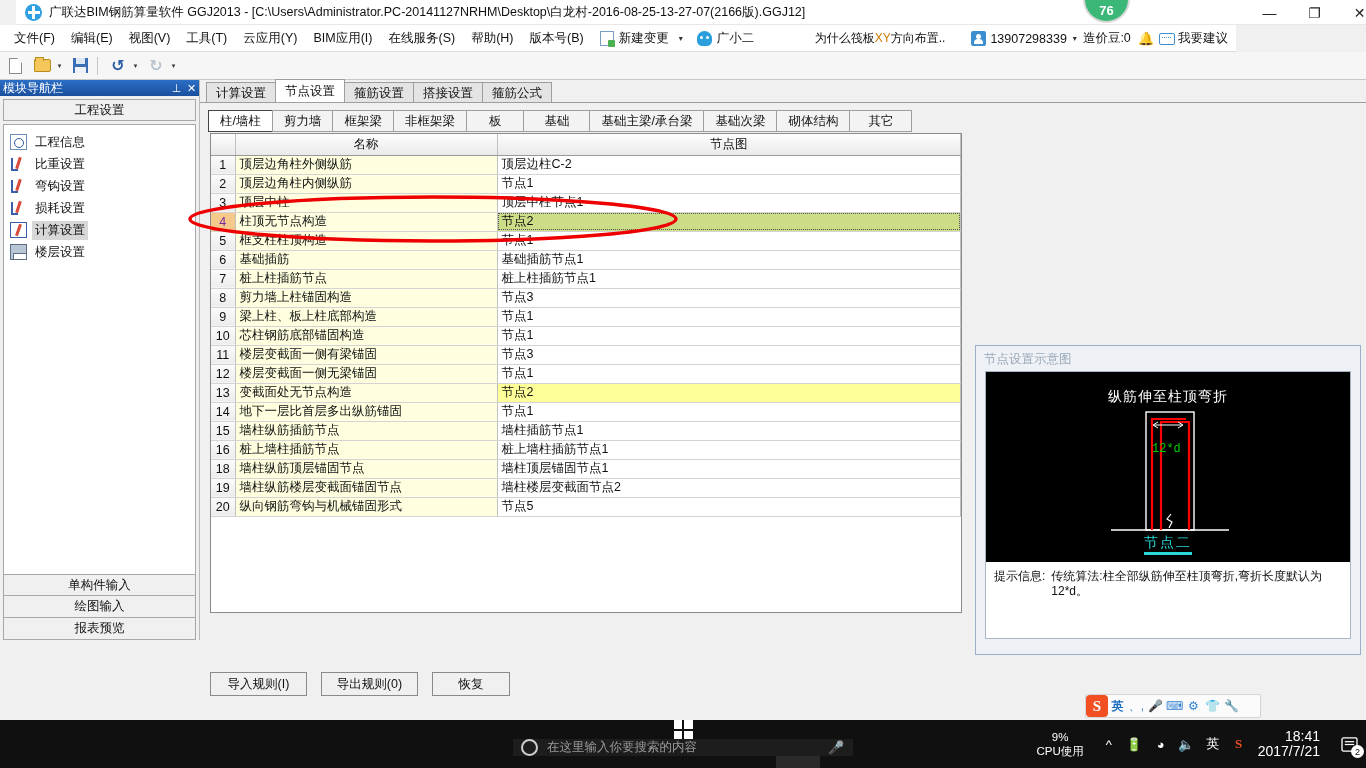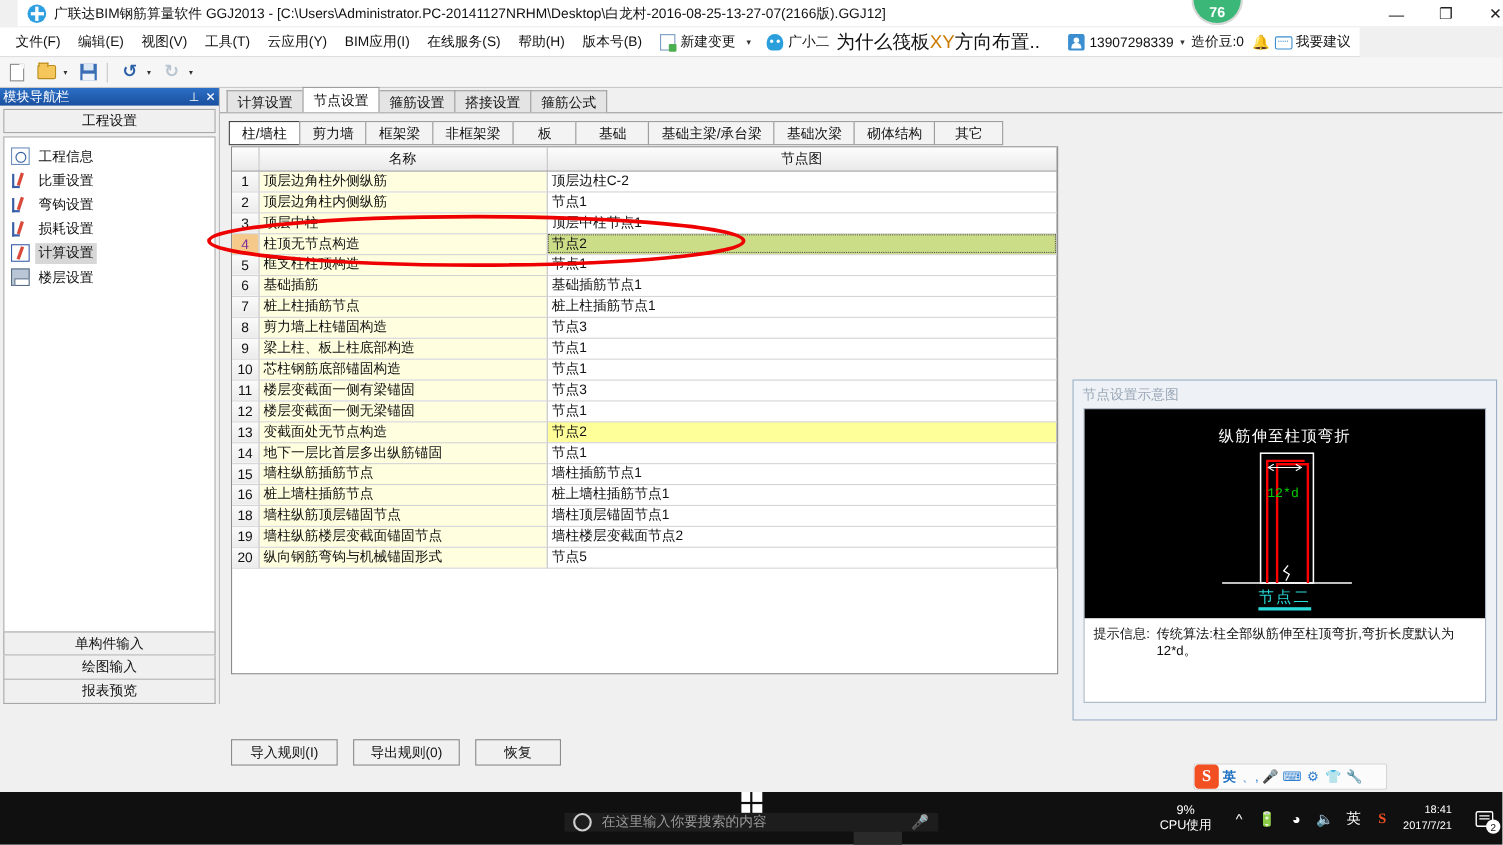--- a/index.html
+++ b/index.html
@@ -44,21 +44,21 @@
   }
   .menu-item { padding:0 8px; font-size:12.5px; color:#111; line-height:27px; white-space:nowrap;}
   .menu-sep { width:6px; }
   .mb-doc-icon { width:14px;height:15px;background:#fff;border:1px solid #7a9cc6;position:relative;margin-left:8px;margin-right:3px;}
   .mb-doc-icon::after{content:"";position:absolute;right:-2px;bottom:-2px;width:7px;height:7px;background:#4caf50;border-radius:1px;}
   .ghost-icon{width:15px;height:15px;border-radius:50% 50% 35% 35%;background:#2a9fdc;margin-left:8px;margin-right:3px;position:relative;flex:none;}
   .ghost-icon::before{content:"";position:absolute;left:3px;top:5px;width:3px;height:3px;border-radius:50%;background:#fff;}
   .ghost-icon::after{content:"";position:absolute;right:3px;top:5px;width:3px;height:3px;border-radius:50%;background:#fff;}
   .menubar-right { position:absolute; right:4px; top:0; height:27px; display:flex; align-items:center; }
   .mbr-text{font-size:12.5px;color:#111;margin-right:4px;white-space:nowrap;}
-  .promo-text{font-size:17px;color:#111;margin-right:26px;white-space:nowrap;margin-left:48px;}
+  .promo-text{font-size:12px;color:#111;margin-right:26px;white-space:nowrap;margin-left:48px;}
   .promo-xy{color:#cc7a00;}
   .usr-icon{width:15px;height:15px;background:#3b8ed0;border-radius:2px;margin-right:4px;position:relative;flex:none;}
   .usr-icon::before{content:"";position:absolute;left:5px;top:2.5px;width:5px;height:5px;border-radius:50%;background:#fff;}
   .usr-icon::after{content:"";position:absolute;left:3px;top:8px;width:9px;height:5px;border-radius:4px 4px 0 0;background:#fff;}
   .caret{font-size:8px;color:#333;margin:0 6px 0 2px;}
   .bell{color:#3b8ed0;font-size:13px;margin:0 4px;}
   .chat-icon{width:16px;height:12px;border:1.6px solid #3b8ed0;border-radius:2px;margin-right:3px;position:relative;flex:none;}
   .chat-icon::after{content:"";position:absolute;left:2px;top:3.5px;width:9px;height:1.6px;border-top:1.6px dotted #3b8ed0;}
 
   
@@ -187,21 +187,21 @@
   .search .circ{ width:17px;height:17px;border:2px solid #cfcfcf;border-radius:50%;margin-right:9px;flex:none; }
   .search .ph{ color:#9a9a9a;font-size:12.5px;flex:1;white-space:nowrap; }
   .search .mic{ color:#cfcfcf;font-size:13px; }
   .tbicons{ display:flex; align-items:center; margin-left:10px; }
   .tbi{ width:44px;height:48px;display:flex;align-items:center;justify-content:center;position:relative; }
   .tbi.run::after{ content:"";position:absolute;left:9px;bottom:2px;width:26px;height:3px;background:#3b9ae1;border-radius:2px; }
   .tbi.active{ background:#2a2a2a; }
   .tray{ position:absolute; right:0; bottom:0; height:48px; display:flex; align-items:center; }
   .cpu{ color:#fff;font-size:11.5px;text-align:center;line-height:14px;margin-right:12px;white-space:nowrap; }
   .trayi{ width:26px;text-align:center;color:#fff;font-size:13px; }
-  .clock{ color:#fff;font-size:10px;text-align:right;line-height:15px;margin:0 12px 0 6px;white-space:nowrap; }
+  .clock{ color:#fff;font-size:14px;text-align:right;line-height:15px;margin:0 12px 0 6px;white-space:nowrap; }
   .notif{ width:34px;height:48px;display:flex;align-items:center;justify-content:center;position:relative;color:#fff; }
   .notif .cnt{ position:absolute;right:2px;bottom:10px;width:13px;height:13px;border-radius:50%;
                background:#fff;color:#101010;font-size:9px;display:flex;align-items:center;justify-content:center; }
 
   
   .annot { position:absolute; left:0; top:0; width:1366px; height:768px; pointer-events:none; }
 </style>
 </head>
 <body>
 

